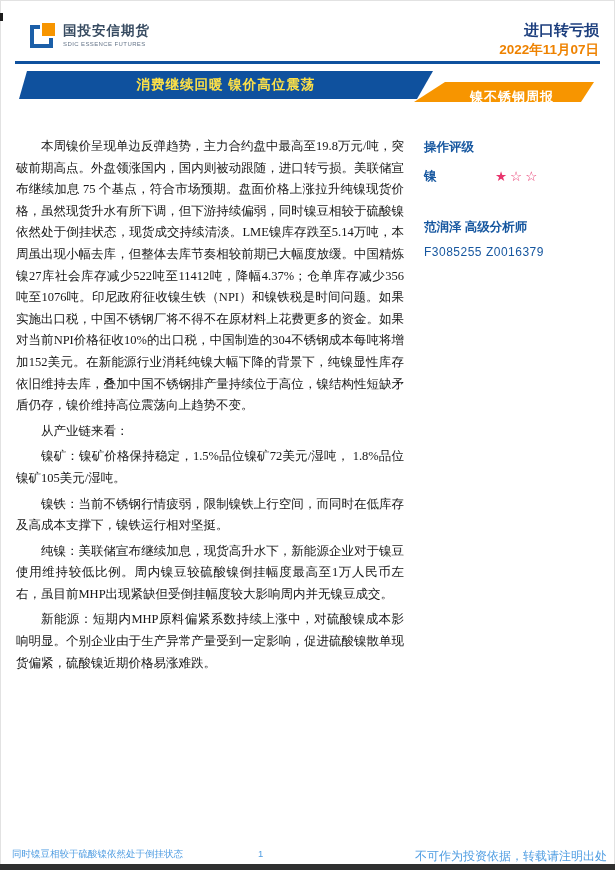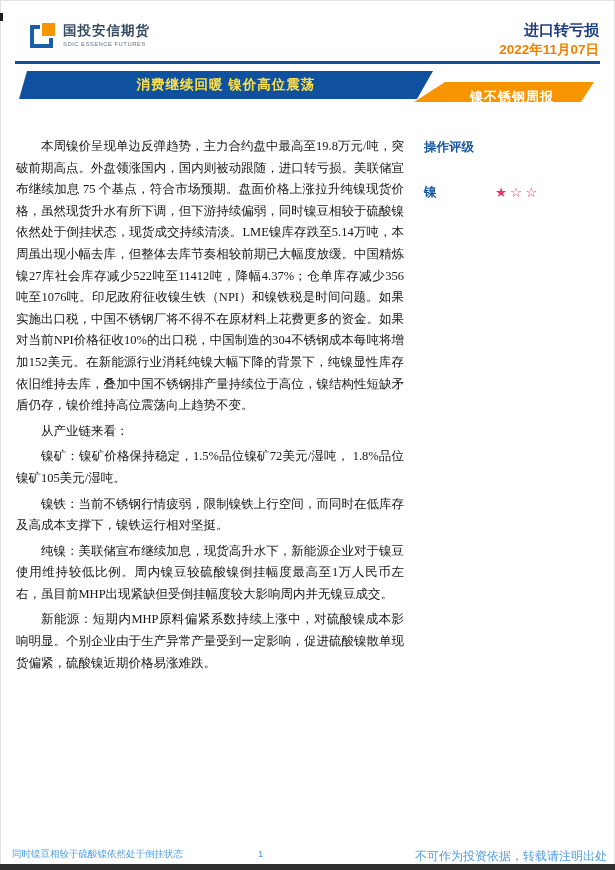--- a/index.html
+++ b/index.html
@@ -43,21 +43,21 @@
   .body-text { position:absolute; left:12px; top:132px; width:396px; }
   .body-text p {
     margin:4px; text-indent:2em; font-size:12.5px; line-height:21.6px;
     text-align:justify; color:#161616;
     font-family:"Liberation Serif","DejaVu Serif",serif;
   }
 
   
   .sidebar { position:absolute; left:424px; top:139px; width:180px; color:#15569f;
              font-family:"Liberation Serif","DejaVu Serif",serif; }
-  .rating-heading { font-size:12.5px; font-weight:bold; margin-bottom:25px; }
+  .rating-heading { font-size:12.5px; font-weight:bold; margin-bottom:9px; }
   .rating-row { display:flex; align-items:center; height:22px; font-size:12.5px; }
   .rating-label { font-weight:bold; width:71px; }
   .rating-stars { font-size:13.5px; letter-spacing:3px; font-family:"DejaVu Sans",sans-serif; }
   .analyst { margin-top:32px; }
   .analyst-name { font-size:12.5px; font-weight:bold; }
   .analyst-ids { font-size:12px; margin-top:9px; letter-spacing:0.5px;
                  font-family:"Liberation Sans",sans-serif; }
 
   
   .footer-left  { position:absolute; left:12px;  top:848px; font-size:9.5px; color:#4f9de2; }
@@ -105,20 +105,24 @@
     <p>纯镍：美联储宣布继续加息，现货高升水下，新能源企业对于镍豆使用维持较低比例。周内镍豆较硫酸镍倒挂幅度最高至1万人民币左右，虽目前MHP出现紧缺但受倒挂幅度较大影响周内并无镍豆成交。</p>
     <p>新能源：短期内MHP原料偏紧系数持续上涨中，对硫酸镍成本影响明显。个别企业由于生产异常产量受到一定影响，促进硫酸镍散单现货偏紧，硫酸镍近期价格易涨难跌。</p>
   </div>
 
   <div class="sidebar">
     <div class="rating-heading">操作评级</div>
     <div class="rating-row">
       <span class="rating-label">镍</span>
       <span class="rating-stars" style="color: rgb(232, 53, 109);">★☆☆</span>
     </div>
+    <div class="analyst">
+      <div class="analyst-name">范润泽 高级分析师</div>
+      <div class="analyst-ids">F3085255 Z0016379</div>
+    </div>
   </div>
 
   <div class="footer-left">同时镍豆相较于硫酸镍依然处于倒挂状态</div>
   <div class="footer-page">1</div>
   <div class="footer-right">不可作为投资依据，转载请注明出处</div>
   <div class="bottom-bar"></div>
 
 </div>
 
 </body></html>

